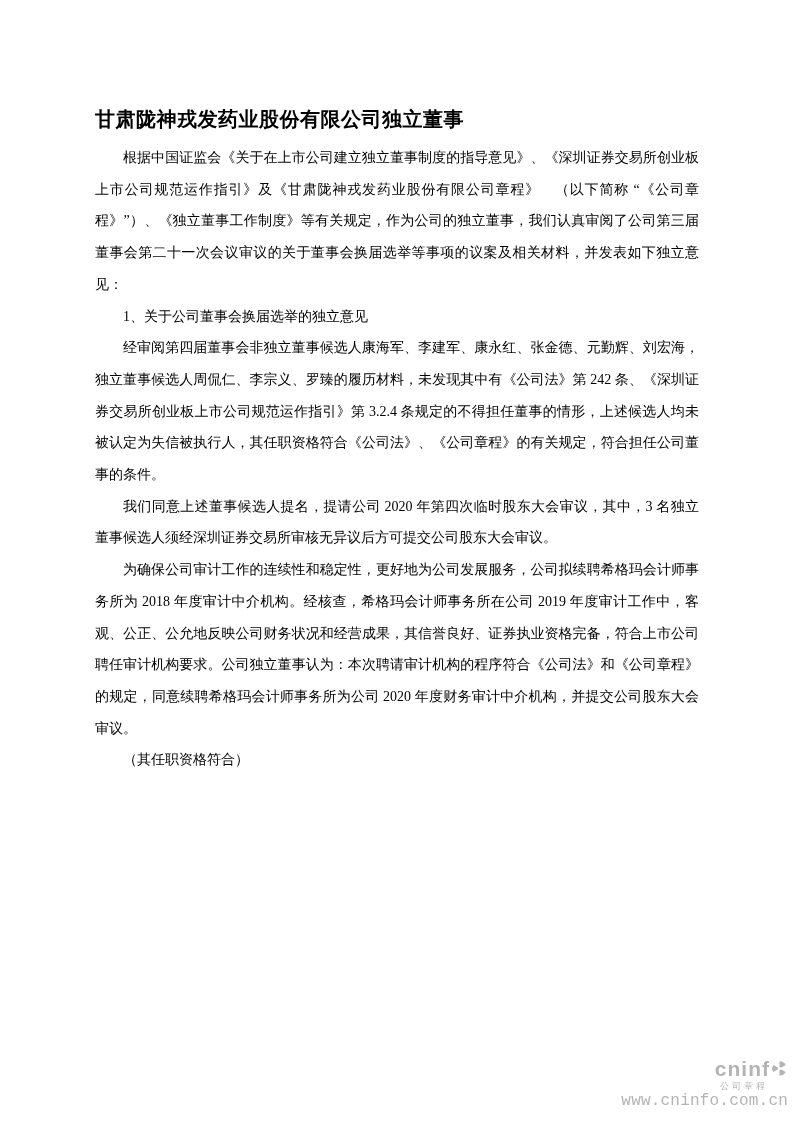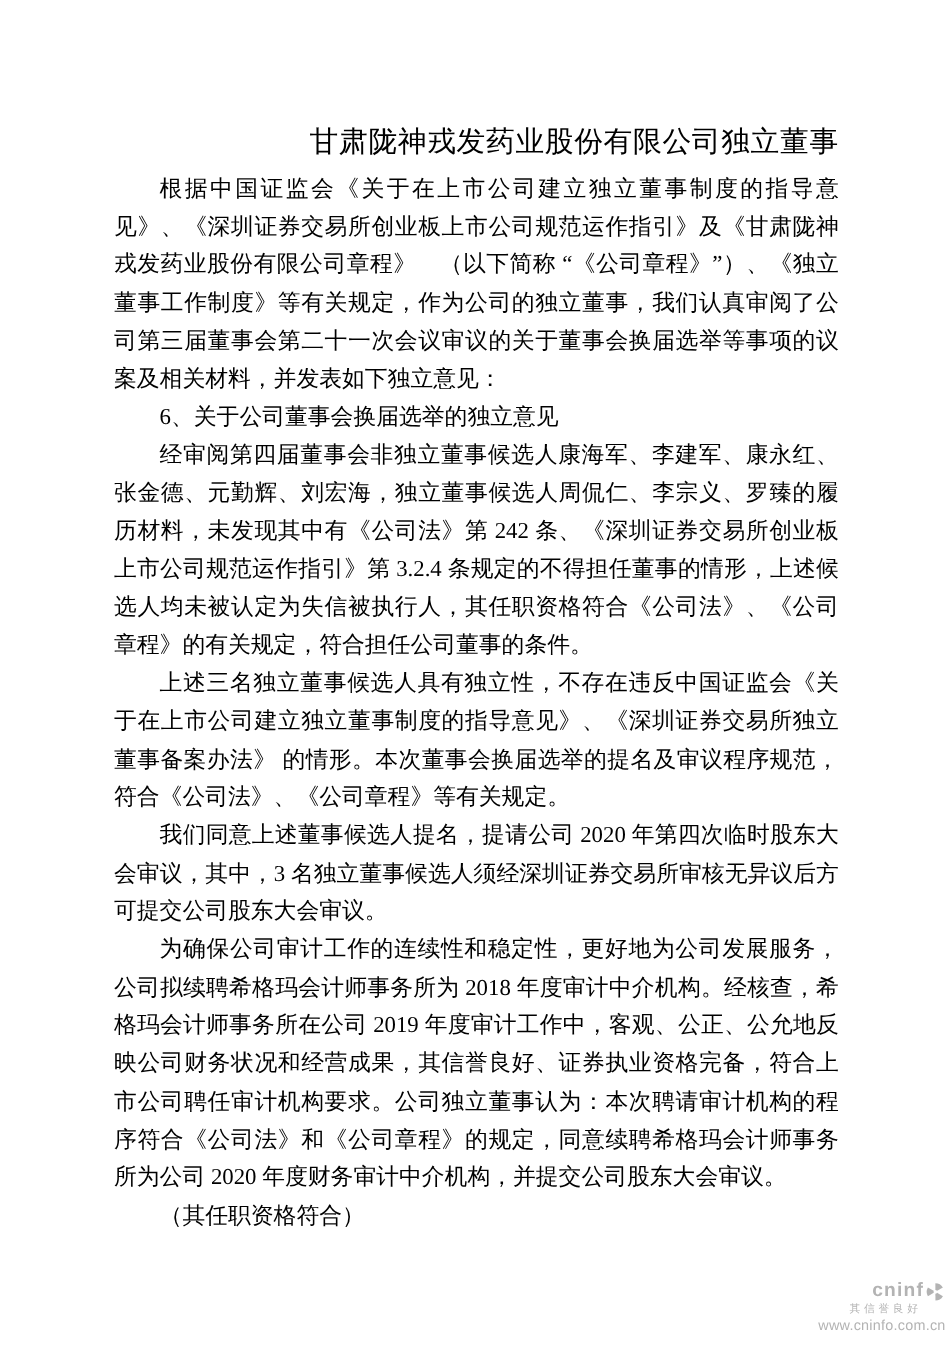--- a/index.html
+++ b/index.html
@@ -15,30 +15,30 @@
   }
   .page {
     position: absolute;
     inset: 0;
     background: #ffffff;
   }
   .content {
     padding: 96px 94px 0 95px;
   }
   .doc-title {
-    font-size: 24px;
-    font-weight: normal;
-    text-align: right;
+    font-size: 20px;
+    font-weight: bold;
+    text-align: left;
     line-height: 46px;
     letter-spacing: 0.5px;
     white-space: nowrap;
   }
   .body-text {
     margin: 0;
-    font-size: 19px;
+    font-size: 14px;
     line-height: 31.7px;
     text-align: justify;
     text-indent: 2em;
     word-break: break-all;
   }
   .watermark {
     position: absolute;
     right: 5px;
     bottom: 11px;
     display: flex;
@@ -48,67 +48,67 @@
     font-family: "Liberation Sans", "DejaVu Sans", sans-serif;
     line-height: 1.1;
     user-select: none;
   }
   .wm-row {
     display: flex;
     align-items: center;
     gap: 1px;
   }
   .wm-brand {
-    font-size: 16px;
+    font-size: 21px;
     font-weight: bold;
     letter-spacing: 1px;
   }
   .wm-swirl {
     width: 17px;
     height: 17px;
     display: block;
   }
   .wm-cn {
     font-size: 9px;
     letter-spacing: 3px;
     margin-right: 20px;
     margin-top: 1px;
   }
   .wm-url {
-    font-size: 12px;
+    font-size: 16px;
     margin-top: 2px;
     letter-spacing: 0.2px;
+    font-family: Liberation Mono, monospace;
   }
 </style>
 </head>
 <body>
 
 <div class="page">
   <div class="content">
 
     <div class="doc-title">甘肃陇神戎发药业股份有限公司独立董事</div>
 
     <p class="body-text">根据中国证监会《关于在上市公司建立独立董事制度的指导意见》、《深圳证券交易所创业板上市公司规范运作指引》及《甘肃陇神戎发药业股份有限公司章程》　（以下简称 “《公司章程》”）、《独立董事工作制度》等有关规定，作为公司的独立董事，我们认真审阅了公司第三届董事会第二十一次会议审议的关于董事会换届选举等事项的议案及相关材料，并发表如下独立意见：</p>
-    <p class="body-text">6、关于公司董事会换届选举的独立意见</p>
+    <p class="body-text">1、关于公司董事会换届选举的独立意见</p>
     <p class="body-text">经审阅第四届董事会非独立董事候选人康海军、李建军、康永红、张金德、元勤辉、刘宏海，独立董事候选人周侃仁、李宗义、罗臻的履历材料，未发现其中有《公司法》第 242 条、《深圳证券交易所创业板上市公司规范运作指引》第 3.2.4 条规定的不得担任董事的情形，上述候选人均未被认定为失信被执行人，其任职资格符合《公司法》、《公司章程》的有关规定，符合担任公司董事的条件。</p>
-    <p class="body-text">上述三名独立董事候选人具有独立性，不存在违反中国证监会《关于在上市公司建立独立董事制度的指导意见》、《深圳证券交易所独立董事备案办法》 的情形。本次董事会换届选举的提名及审议程序规范，符合《公司法》、《公司章程》等有关规定。</p>
     <p class="body-text">我们同意上述董事候选人提名，提请公司 2020 年第四次临时股东大会审议，其中，3 名独立董事候选人须经深圳证券交易所审核无异议后方可提交公司股东大会审议。</p>
     <p class="body-text">为确保公司审计工作的连续性和稳定性，更好地为公司发展服务，公司拟续聘希格玛会计师事务所为 2018 年度审计中介机构。经核查，希格玛会计师事务所在公司 2019 年度审计工作中，客观、公正、公允地反映公司财务状况和经营成果，其信誉良好、证券执业资格完备，符合上市公司聘任审计机构要求。公司独立董事认为：本次聘请审计机构的程序符合《公司法》和《公司章程》的规定，同意续聘希格玛会计师事务所为公司 2020 年度财务审计中介机构，并提交公司股东大会审议。</p>
     <p class="body-text">（其任职资格符合）</p>
 
   </div>
 
   <div class="watermark">
     <div class="wm-row">
       <span class="wm-brand">cninf</span>
       <svg class="wm-swirl" viewBox="0 0 24 24" aria-hidden="true">
         <g fill="#b3b3b3">
           <path d="M12 12 L12 1.8 A10.2 10.2 0 0 1 20.8 6.9 Z"></path>
           <path d="M12 12 L12 1.8 A10.2 10.2 0 0 1 20.8 6.9 Z" transform="rotate(120 12 12)"></path>
           <path d="M12 12 L12 1.8 A10.2 10.2 0 0 1 20.8 6.9 Z" transform="rotate(240 12 12)"></path>
         </g>
         <circle cx="12" cy="12" r="2.2" fill="#ffffff"></circle>
       </svg>
     </div>
-    <div class="wm-cn">其信誉良好</div>
+    <div class="wm-cn">公司章程</div>
     <div class="wm-url">www.cninfo.com.cn</div>
   </div>
 </div>
 
 </body></html>

